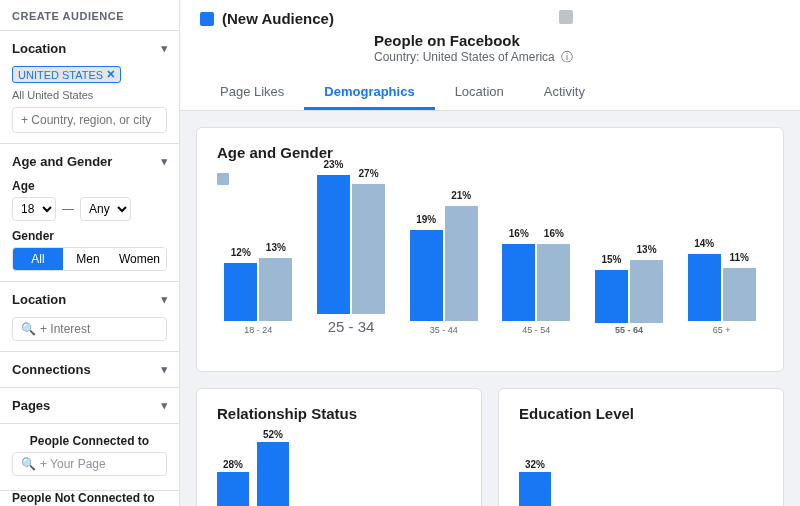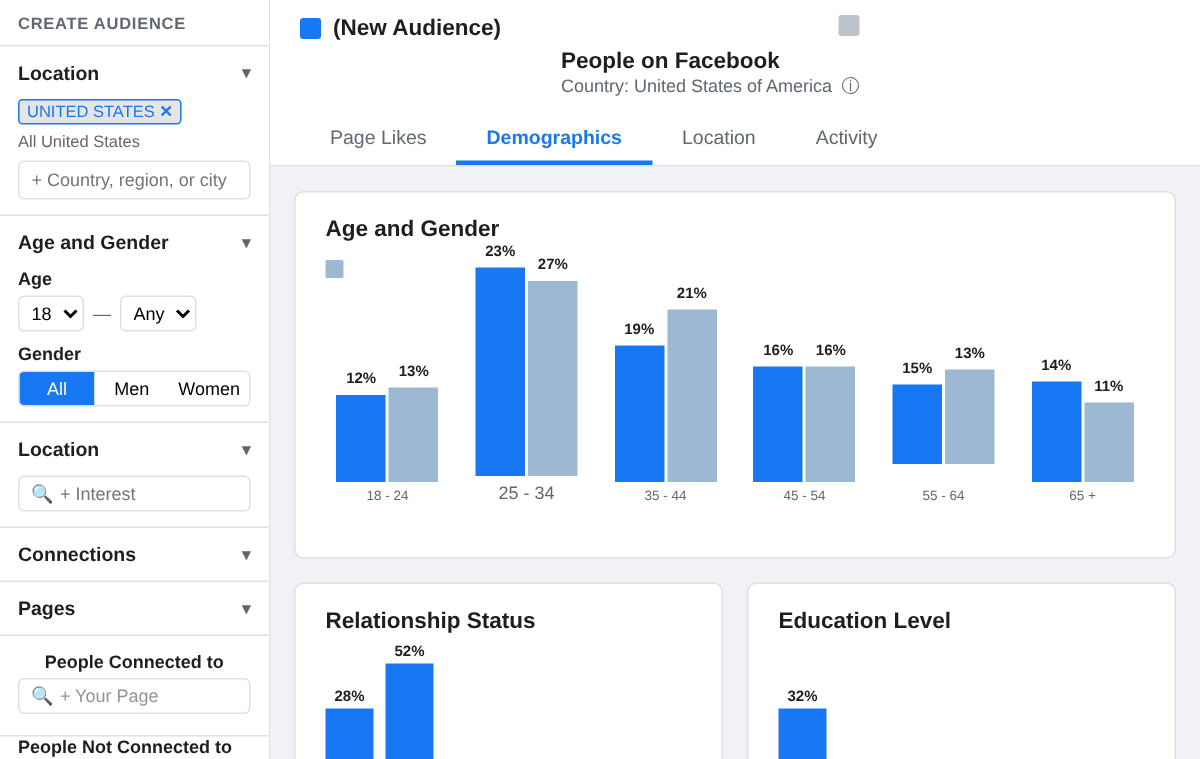--- a/index.html
+++ b/index.html
@@ -412,21 +412,21 @@
           </div>
           <div style="flex: 1 1 0%; display: flex; flex-direction: column; align-items: center; position: relative; justify-content: flex-end; height: 100%;">
             <div style="display: flex; gap: 2px; align-items: flex-end; width: 100%; justify-content: center; height: 130px;">
               <div style="background: rgb(24, 119, 242); width: 40%; height: 139px; position: relative;">
                 <div style="position: absolute; top: -16px; left: 50%; transform: translateX(-50%); font-size: 10px; font-weight: 600; white-space: nowrap; color: rgb(28, 30, 33);">23%</div>
               </div>
               <div style="background: rgb(157, 184, 210); width: 40%; height: 130px; position: relative;">
                 <div style="position: absolute; top: -16px; left: 50%; transform: translateX(-50%); font-size: 10px; font-weight: 600; white-space: nowrap; color: rgb(28, 30, 33);">27%</div>
               </div>
             </div>
-            <div style="font-size: 12px; color: rgb(96, 103, 112); margin-top: 4px; white-space: nowrap; text-align: center;">25 - 34</div>
+            <div style="font-size: 15px; color: rgb(96, 103, 112); margin-top: 4px; white-space: nowrap; text-align: center;">25 - 34</div>
           </div>
           <div style="flex: 1 1 0%; display: flex; flex-direction: column; align-items: center; position: relative; justify-content: flex-end; height: 100%;">
             <div style="display: flex; gap: 2px; align-items: flex-end; width: 100%; justify-content: center; height: 130px;">
               <div style="background: rgb(24, 119, 242); width: 40%; height: 91px; position: relative;">
                 <div style="position: absolute; top: -16px; left: 50%; transform: translateX(-50%); font-size: 10px; font-weight: 600; white-space: nowrap; color: rgb(28, 30, 33);">19%</div>
               </div>
               <div style="background: rgb(157, 184, 210); width: 40%; height: 115px; position: relative;">
                 <div style="position: absolute; top: -16px; left: 50%; transform: translateX(-50%); font-size: 10px; font-weight: 600; white-space: nowrap; color: rgb(28, 30, 33);">21%</div>
               </div>
             </div>
@@ -445,21 +445,21 @@
           </div>
           <div style="flex: 1 1 0%; display: flex; flex-direction: column; align-items: center; position: relative; justify-content: flex-end; height: 100%;">
             <div style="display: flex; gap: 2px; align-items: flex-end; width: 100%; justify-content: center; height: 130px;">
               <div style="background: rgb(24, 119, 242); width: 40%; height: 53px; position: relative;">
                 <div style="position: absolute; top: -16px; left: 50%; transform: translateX(-50%); font-size: 10px; font-weight: 600; white-space: nowrap; color: rgb(28, 30, 33);">15%</div>
               </div>
               <div style="background: rgb(157, 184, 210); width: 40%; height: 63px; position: relative;">
                 <div style="position: absolute; top: -16px; left: 50%; transform: translateX(-50%); font-size: 10px; font-weight: 600; white-space: nowrap; color: rgb(28, 30, 33);">13%</div>
               </div>
             </div>
-            <div style="font-size: 9px; color: rgb(96, 103, 112); margin-top: 16px; white-space: nowrap; text-align: center;">55 - 64</div>
+            <div style="font-size: 9px; color: rgb(96, 103, 112); margin-top: 2px; white-space: nowrap; text-align: center; font-weight: bold;">55 - 64</div>
           </div>
           <div style="flex: 1 1 0%; display: flex; flex-direction: column; align-items: center; position: relative; justify-content: flex-end; height: 100%;">
             <div style="display: flex; gap: 2px; align-items: flex-end; width: 100%; justify-content: center; height: 130px;">
               <div style="background: rgb(24, 119, 242); width: 40%; height: 67px; position: relative;">
                 <div style="position: absolute; top: -16px; left: 50%; transform: translateX(-50%); font-size: 10px; font-weight: 600; white-space: nowrap; color: rgb(28, 30, 33);">14%</div>
               </div>
               <div style="background: rgb(157, 184, 210); width: 40%; height: 53px; position: relative;">
                 <div style="position: absolute; top: -16px; left: 50%; transform: translateX(-50%); font-size: 10px; font-weight: 600; white-space: nowrap; color: rgb(28, 30, 33);">11%</div>
               </div>
             </div>

